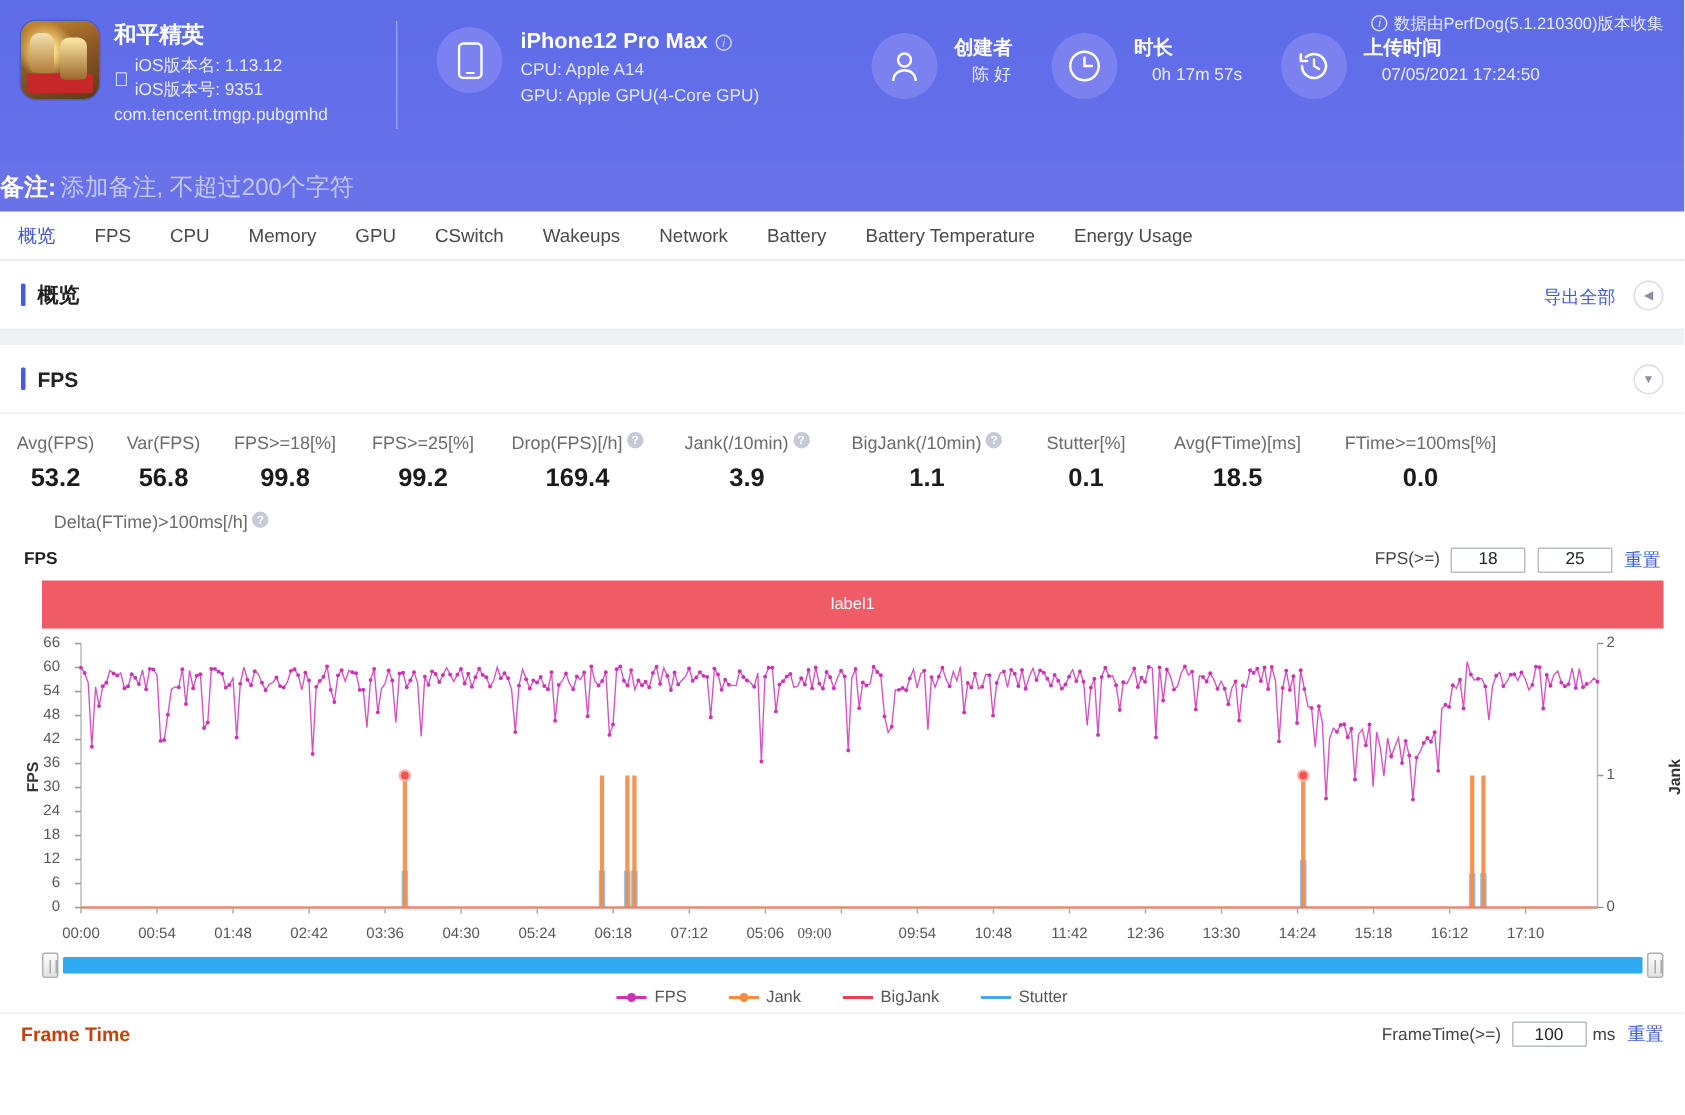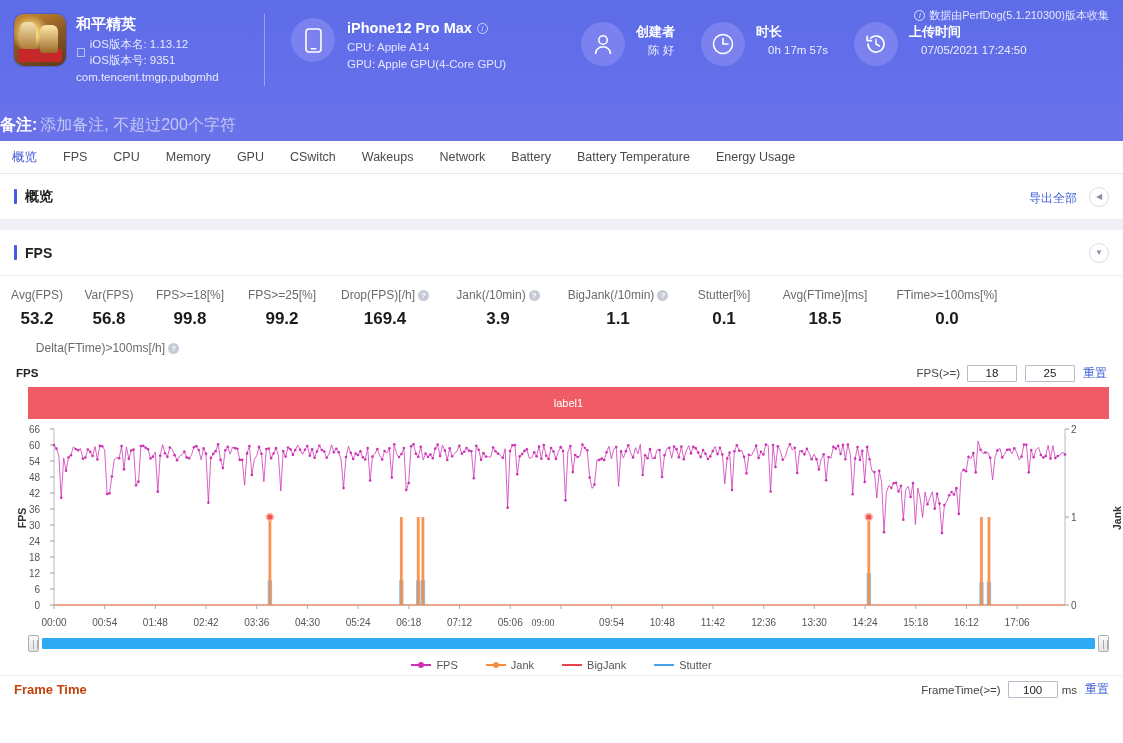--- a/index.html
+++ b/index.html
@@ -113,21 +113,21 @@
   .gap-strip { height:10px; background:#f0f1f7; }
 
   
   .stats { padding:12px 0 6px 0; }
   .stat-row { display:flex; }
   .stat {
     text-align:center; padding:0 4px;
   }
   .stat-label {
     font-size:12px; color:#6b6b6b; white-space:nowrap;
-    display:flex; align-items:center; justify-content:center;
+    display:flex; justify-content:center;
   }
   .q-mark{
     display:inline-block; width:11px; height:11px; border-radius:50%;
     background:#c6cad6; color:#fff; font-size:8px; line-height:11px;
     text-align:center; margin-left:3px; font-weight:bold;
   }
   .stat-val { font-size:17px; font-weight:bold; color:#1b1b1b; margin-top:7px; }
 
   
   .chart-wrap { position:relative; padding:0 14px; }
@@ -819,21 +819,21 @@
           <div class="xtick" style="left: 482.217px;">05:06</div>
           <div class="xtick" style="left: 515px; font-family: Liberation Serif, serif;">09:00</div>
           <div class="xtick" style="left: 583.599px;">09:54</div>
           <div class="xtick" style="left: 634.29px;">10:48</div>
           <div class="xtick" style="left: 684.981px;">11:42</div>
           <div class="xtick" style="left: 735.671px;">12:36</div>
           <div class="xtick" style="left: 786.362px;">13:30</div>
           <div class="xtick" style="left: 837.053px;">14:24</div>
           <div class="xtick" style="left: 887.744px;">15:18</div>
           <div class="xtick" style="left: 938.435px;">16:12</div>
-          <div class="xtick" style="left: 989.125px;">17:06</div>
+          <div class="xtick" style="left: 989.125px;">17:10</div>
         </div>
     </div>
 
     <div class="slider-row">
       <div class="slider-track"></div>
       <div class="slider-handle left"></div>
       <div class="slider-handle right"></div>
     </div>
 
     <div class="legend" id="legend-host">

